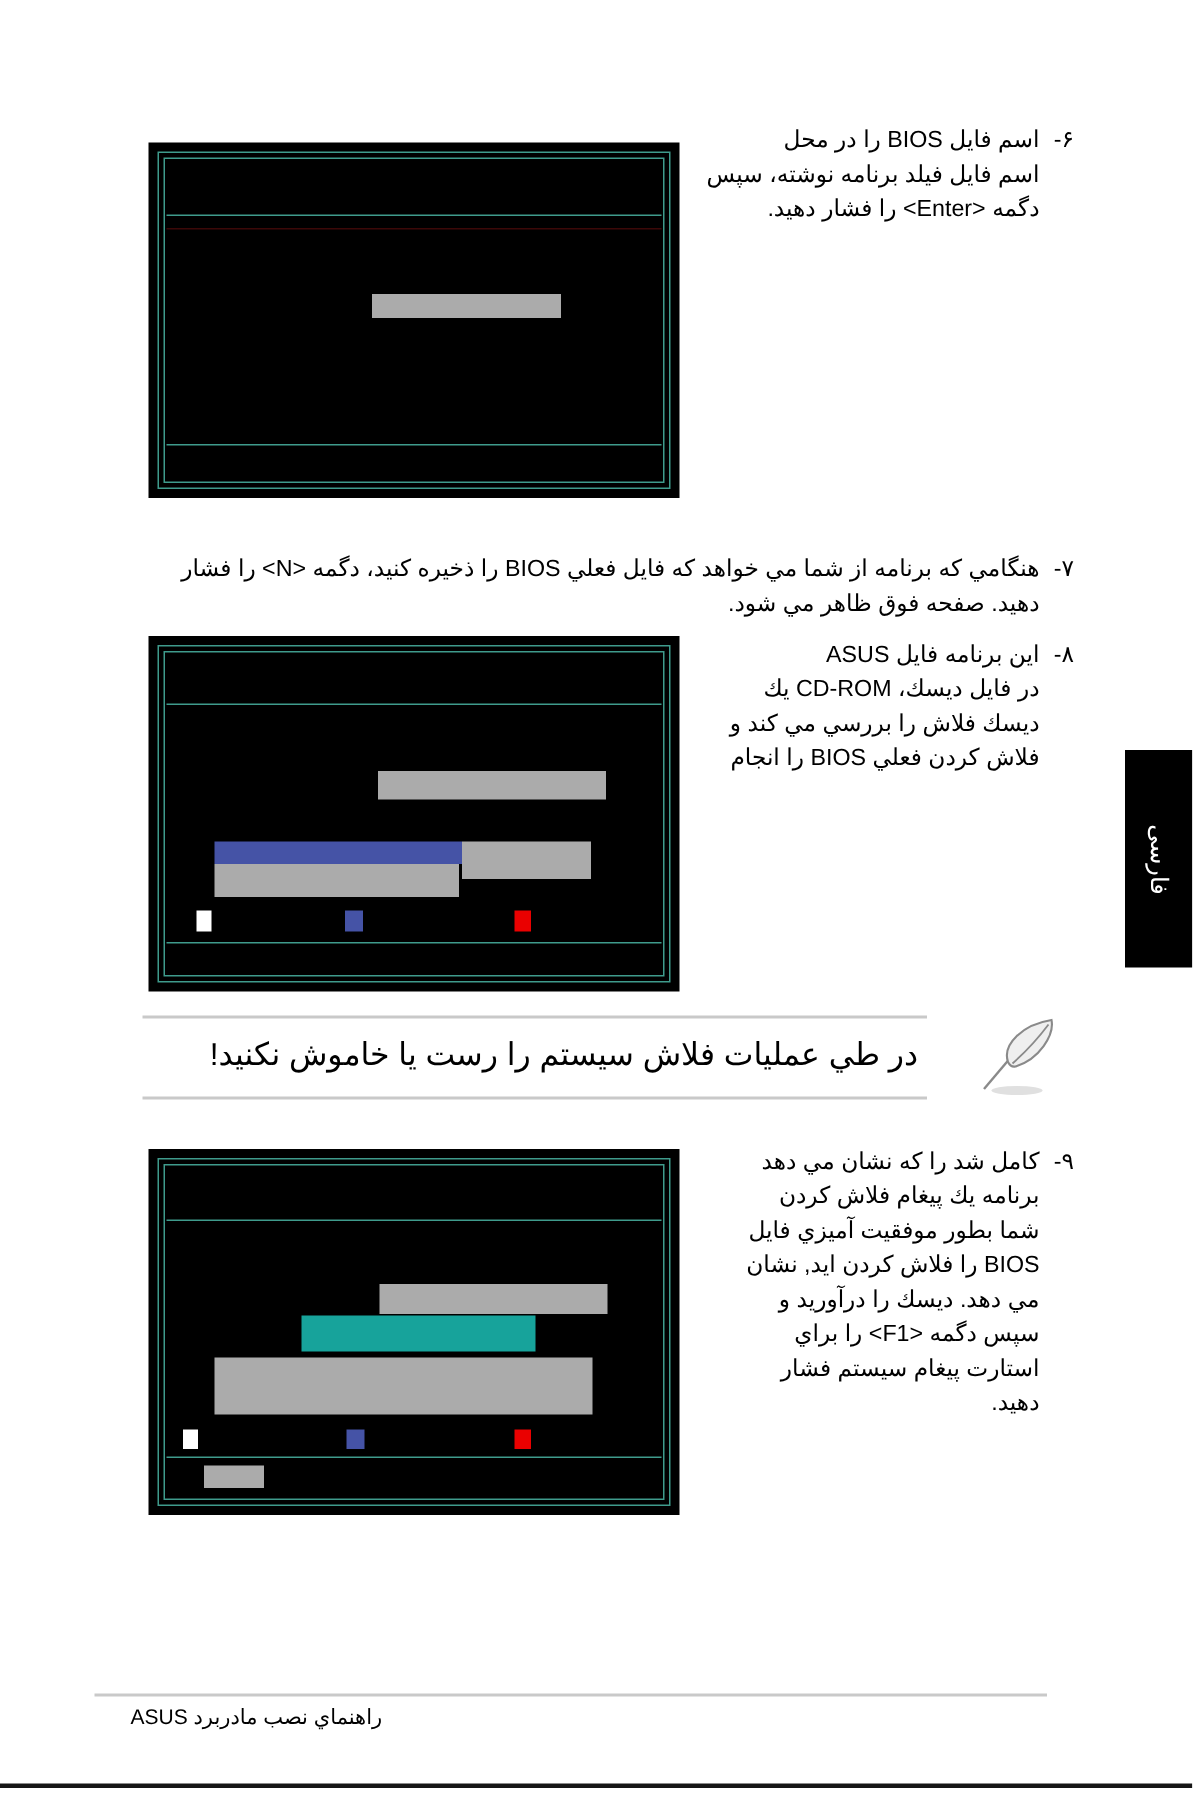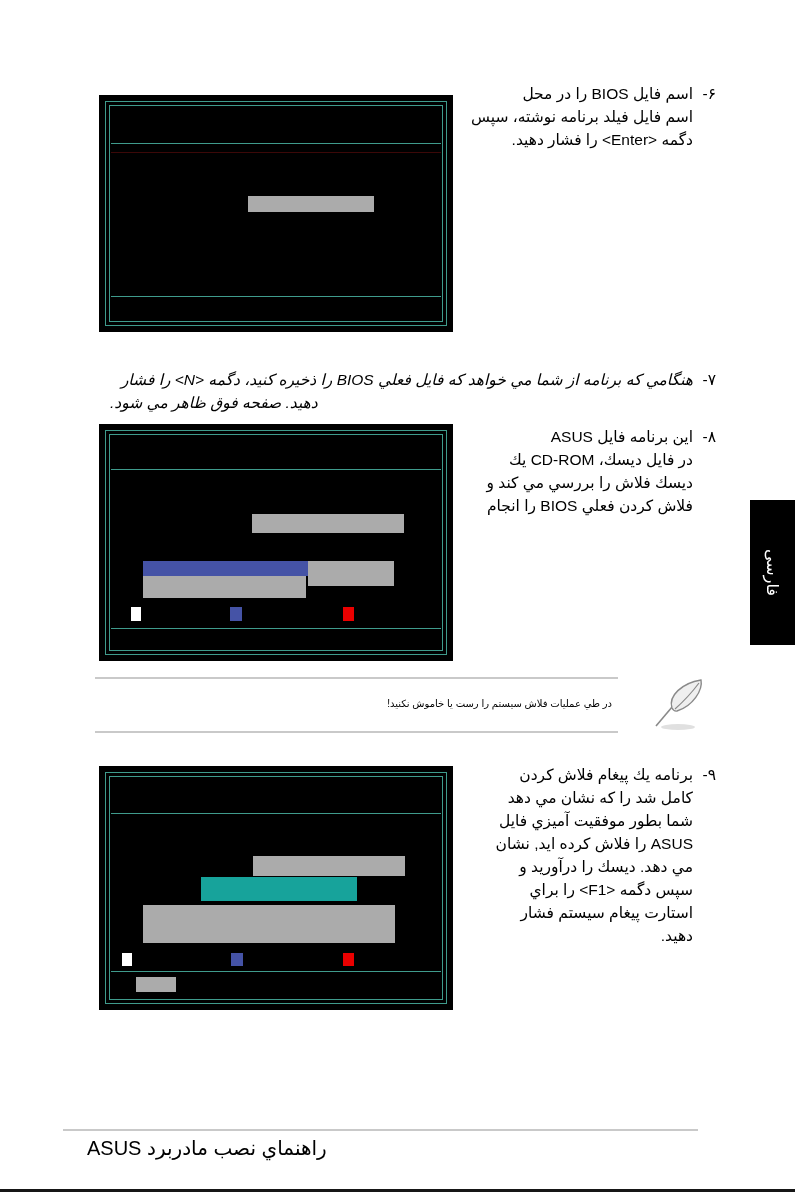--- a/index.html
+++ b/index.html
@@ -4,53 +4,53 @@
 <style>
   html,body{margin:0;padding:0;background:#ffffff;}
   body{font-family:"Liberation Sans","DejaVu Sans",sans-serif;color:#000;}
   .page{position:relative;width:795px;height:1197px;background:#ffffff;overflow:hidden;}
 
   
   .step{position:absolute;direction:rtl;}
   .step .num{position:absolute;top:0;right:79px;width:24px;font-size:15.5px;line-height:23px;text-align:right;}
   .step .txt{position:absolute;top:0;right:102px;}
   .step .line{font-size:15.5px;line-height:23px;text-align:right;white-space:nowrap;}
-  .step .line.center{text-align:left;}
-  #step7 .txt{right:102px;left:110px;font-style:italic;}
+  .step .line.center{text-align:right;}
+  #step7 .txt{right:102px;left:110px;}
 
   
   .bios{position:absolute;left:99px;width:354px;background:#000;}
   .b1{position:absolute;inset:6px;border:1px solid var(--screen-border-teal,#3f9b8c);}
   .b2{position:absolute;inset:10px;border:1px solid var(--screen-border-teal,#3f9b8c);}
   .hline{position:absolute;left:12px;right:12px;height:1px;background:var(--screen-border-teal,#3f9b8c);}
   .redline{position:absolute;left:12px;right:12px;height:1px;background:#3c0808;}
   .bar{position:absolute;}
   .bar.gray{background:var(--bar-gray,#ababab);}
   .bar.blue{background:var(--progress-blue,#4553a6);}
   .bar.teal{background:var(--progress-teal,#17a39b);}
   .sq{position:absolute;height:14px;}
   .sq.white{background:var(--status-white,#fff);}
   .sq.blue{background:var(--status-blue,#4553a6);}
   .sq.red{background:var(--status-red,#ea0000);}
 
   
   .note-rule{position:absolute;left:95px;width:523px;height:2px;background:#c9c9c9;}
   .note-text{position:absolute;left:95px;width:517px;direction:rtl;text-align:right;
-             font-size:10px;line-height:23px;padding-right:0;}
+             font-size:21px;line-height:23px;padding-right:0;}
   .note-icon{position:absolute;}
 
   
   .side-tab{position:absolute;left:750px;top:500px;width:45px;height:145px;
             background:var(--tab-bg,#000);display:flex;align-items:center;justify-content:center;}
   .side-tab span{color:var(--tab-fg,#fff);font-size:16px;transform:rotate(90deg);
                  white-space:nowrap;direction:rtl;letter-spacing:1px;}
 
   
   .footer-rule{position:absolute;left:63px;top:1129px;width:635px;height:2px;background:#c9c9c9;}
-  .footer-text{position:absolute;left:87px;top:1136px;font-size:20px;direction:ltr;unicode-bidi:plaintext;}
+  .footer-text{position:absolute;left:87px;top:1136px;font-size:14px;direction:ltr;unicode-bidi:plaintext;}
   .page-edge{position:absolute;left:0;top:1189px;width:795px;height:3px;background:#161616;}
 </style>
 </head>
 <body>
 
 <div class="page">
 
   <div class="step" id="step6" style="top:82px;left:0;right:0;height:70px;">
     <span class="num">۶-</span>
     <div class="txt">
@@ -113,24 +113,24 @@
       <path d="M6 50 L28 24" stroke="#8a8a8a" stroke-width="1.6" fill="none"></path>
       <path d="M22 32 C18 20 32 7 51 4 C53 14 43 30 27 35 C24.5 35.5 23 34 22 32 Z" fill="#efefef" stroke="#8a8a8a" stroke-width="1.4"></path>
       <path d="M25 33 C34 25 43 15 49 7" stroke="#8a8a8a" stroke-width="1.2" fill="none"></path>
     </svg>
   </div>
   <div class="note-rule" style="top:731px;"></div>
 
   <div class="step" id="step9" style="top:763px;left:0;right:0;height:190px;">
     <span class="num">۹-</span>
     <div class="txt">
+      <div class="line">کامل شد را که نشان مي دهد</div>
       <div class="line">برنامه يك پيغام فلاش کردن</div>
-      <div class="line">کامل شد را که نشان مي دهد</div>
       <div class="line">شما بطور موفقيت آميزي فايل</div>
-      <div class="line">ASUS را فلاش کرده ايد, نشان</div>
+      <div class="line">BIOS را فلاش کردن ايد, نشان</div>
       <div class="line">مي دهد. ديسك را درآوريد و</div>
       <div class="line">سپس دگمه &lt;F1&gt; را براي</div>
       <div class="line">استارت پيغام سيستم فشار</div>
       <div class="line">دهيد.</div>
     </div>
   </div>
 
   <div class="bios" style="top:766px;height:244px;">
     <div class="b1"></div>
     <div class="b2"></div>

